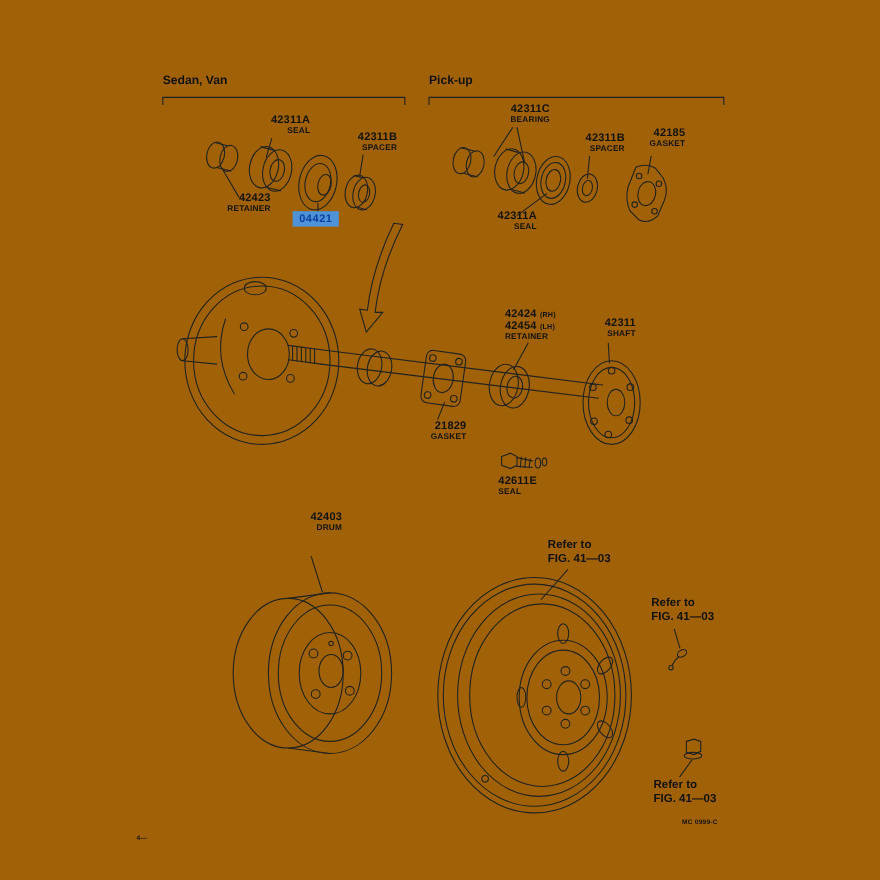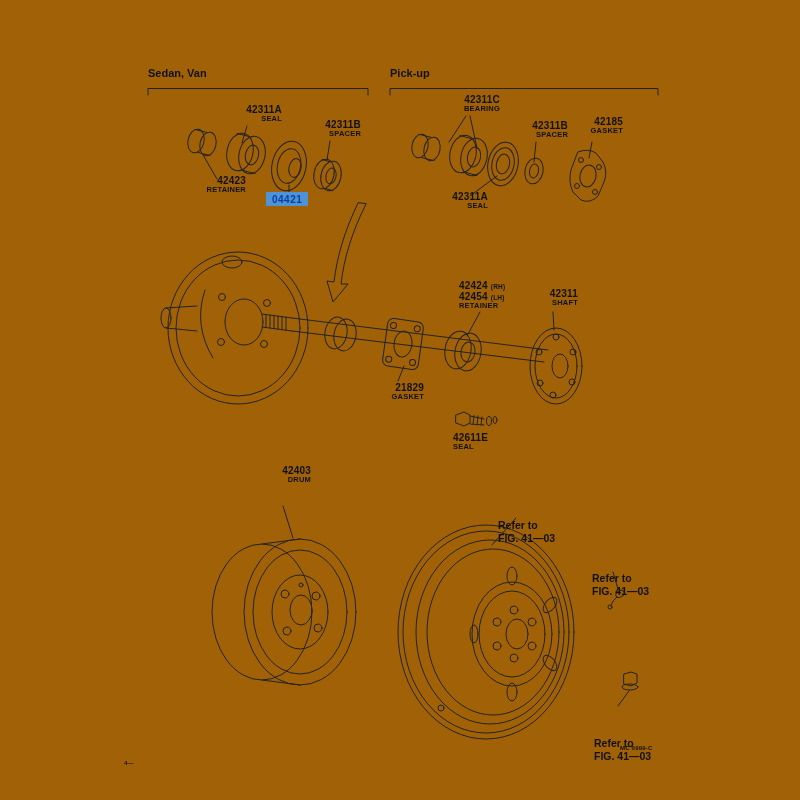--- a/index.html
+++ b/index.html
@@ -13,21 +13,21 @@
   .plabel { position:absolute; text-align:right; line-height:1.1; }
   .plabel.leftal { text-align:left; }
   .pnum { font-size:10px; font-weight:bold; letter-spacing:.2px; white-space:nowrap; }
   .pname { font-size:7.5px; font-weight:bold; letter-spacing:.2px; white-space:nowrap; }
   .suffix { font-size:6.5px; font-weight:bold; }
   .highlight {
     position:absolute; font-size:10px; font-weight:bold; letter-spacing:.5px;
     padding:2px 6px 1px; background:var(--highlight-bg,#4e92d8); color:var(--highlight-text,#0a3f9e);
   }
   .ref { position:absolute; line-height:1.25; font-weight:bold; }
-  .ref .r1 { font-size:10.5px;margin-top:30px; }
+  .ref .r1 { font-size:10.5px; }
   .ref .r2 { font-size:10.5px;text-align:right; }
   .tiny { position:absolute; font-size:6px; font-weight:bold; letter-spacing:.2px; }
   svg line, svg path, svg ellipse, svg circle, svg rect { stroke:#222; stroke-width:1; fill:none; stroke-linecap:round; }
 </style>
 </head>
 <body>
 
 <div class="stage">
 
   <svg class="art" viewBox="0 0 800 800">

